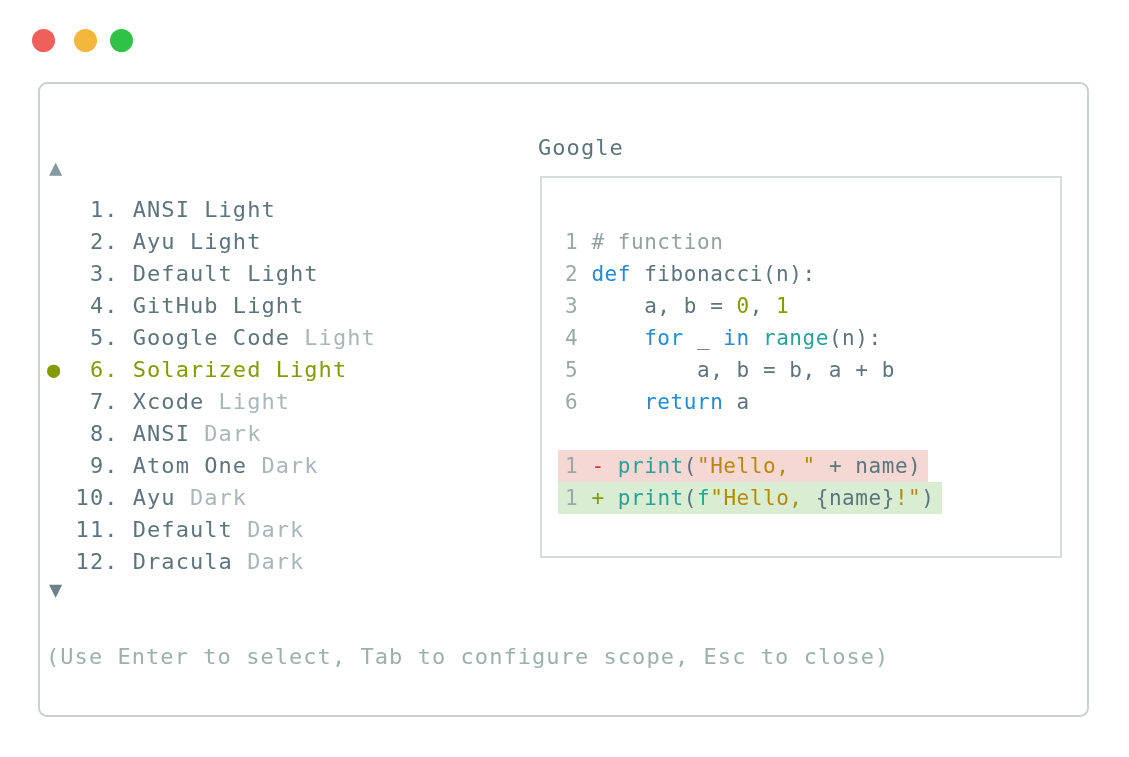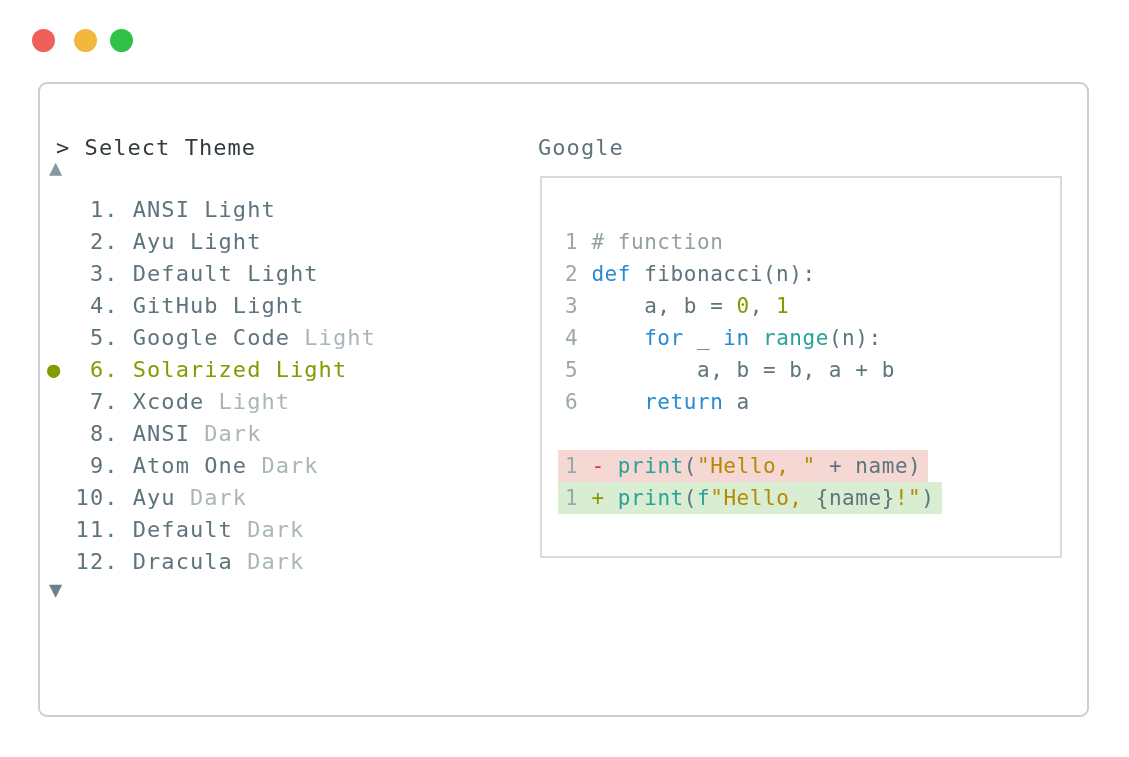--- a/index.html
+++ b/index.html
@@ -43,28 +43,28 @@
 <div class="stage">
 
   <div class="traffic">
     <span class="tl t0" style="background-color: rgb(240, 96, 90);"></span>
     <span class="tl t1" style="background-color: rgb(242, 183, 60);"></span>
     <span class="tl t2" style="background-color: rgb(47, 194, 71);"></span>
   </div>
 
   <div class="panel" style="border-color: rgb(201, 207, 210);"></div>
 
-  <div class="prompt mono" style="color: rgb(49, 59, 63);">&gt; Select Theme</div>
 
   <div class="preview-label mono" style="color: rgb(94, 116, 125);">Google</div>
 
   <div class="arrow-up mono" style="color: rgb(133, 153, 161);">▲</div>
 
   <div class="theme-list mono" id="theme-list"><div class="theme-row"><span style="color: rgb(133, 153, 0);">  </span><span style="color: rgb(94, 116, 125);"> 1. </span><span style="color: rgb(94, 116, 125);">ANSI</span><span style="color: rgb(94, 116, 125);"> </span><span style="color: rgb(94, 116, 125);">Light</span></div><div class="theme-row"><span style="color: rgb(133, 153, 0);">  </span><span style="color: rgb(94, 116, 125);"> 2. </span><span style="color: rgb(94, 116, 125);">Ayu</span><span style="color: rgb(94, 116, 125);"> </span><span style="color: rgb(94, 116, 125);">Light</span></div><div class="theme-row"><span style="color: rgb(133, 153, 0);">  </span><span style="color: rgb(94, 116, 125);"> 3. </span><span style="color: rgb(94, 116, 125);">Default</span><span style="color: rgb(94, 116, 125);"> </span><span style="color: rgb(94, 116, 125);">Light</span></div><div class="theme-row"><span style="color: rgb(133, 153, 0);">  </span><span style="color: rgb(94, 116, 125);"> 4. </span><span style="color: rgb(94, 116, 125);">GitHub</span><span style="color: rgb(94, 116, 125);"> </span><span style="color: rgb(94, 116, 125);">Light</span></div><div class="theme-row"><span style="color: rgb(133, 153, 0);">  </span><span style="color: rgb(94, 116, 125);"> 5. </span><span style="color: rgb(94, 116, 125);">Google Code</span><span style="color: rgb(94, 116, 125);"> </span><span style="color: rgb(169, 182, 186);">Light</span></div><div class="theme-row"><span style="color: rgb(133, 153, 0);">● </span><span style="color: rgb(133, 153, 0);"> 6. </span><span style="color: rgb(133, 153, 0);">Solarized</span><span style="color: rgb(133, 153, 0);"> </span><span style="color: rgb(133, 153, 0);">Light</span></div><div class="theme-row"><span style="color: rgb(133, 153, 0);">  </span><span style="color: rgb(94, 116, 125);"> 7. </span><span style="color: rgb(94, 116, 125);">Xcode</span><span style="color: rgb(94, 116, 125);"> </span><span style="color: rgb(169, 182, 186);">Light</span></div><div class="theme-row"><span style="color: rgb(133, 153, 0);">  </span><span style="color: rgb(94, 116, 125);"> 8. </span><span style="color: rgb(94, 116, 125);">ANSI</span><span style="color: rgb(94, 116, 125);"> </span><span style="color: rgb(169, 182, 186);">Dark</span></div><div class="theme-row"><span style="color: rgb(133, 153, 0);">  </span><span style="color: rgb(94, 116, 125);"> 9. </span><span style="color: rgb(94, 116, 125);">Atom One</span><span style="color: rgb(94, 116, 125);"> </span><span style="color: rgb(169, 182, 186);">Dark</span></div><div class="theme-row"><span style="color: rgb(133, 153, 0);">  </span><span style="color: rgb(94, 116, 125);">10. </span><span style="color: rgb(94, 116, 125);">Ayu</span><span style="color: rgb(94, 116, 125);"> </span><span style="color: rgb(169, 182, 186);">Dark</span></div><div class="theme-row"><span style="color: rgb(133, 153, 0);">  </span><span style="color: rgb(94, 116, 125);">11. </span><span style="color: rgb(94, 116, 125);">Default</span><span style="color: rgb(94, 116, 125);"> </span><span style="color: rgb(169, 182, 186);">Dark</span></div><div class="theme-row"><span style="color: rgb(133, 153, 0);">  </span><span style="color: rgb(94, 116, 125);">12. </span><span style="color: rgb(94, 116, 125);">Dracula</span><span style="color: rgb(94, 116, 125);"> </span><span style="color: rgb(169, 182, 186);">Dark</span></div></div>
 
   <div class="arrow-down mono" style="color: rgb(107, 130, 140);">▼</div>
 
   <div class="preview-box" style="border-color: rgb(215, 219, 221);">
     <div class="code mono" id="code-area"><div class="code-line"><span style="color: rgb(154, 168, 172);">1 </span><span style="color: rgb(147, 161, 161);"># function</span></div><div class="code-line"><span style="color: rgb(154, 168, 172);">2 </span><span style="color: rgb(38, 139, 210);">def</span><span style="color: rgb(94, 116, 125);"> fibonacci(n):</span></div><div class="code-line"><span style="color: rgb(154, 168, 172);">3 </span><span style="color: rgb(94, 116, 125);">    a, b = </span><span style="color: rgb(133, 153, 0);">0</span><span style="color: rgb(94, 116, 125);">, </span><span style="color: rgb(133, 153, 0);">1</span></div><div class="code-line"><span style="color: rgb(154, 168, 172);">4 </span><span style="color: rgb(94, 116, 125);">    </span><span style="color: rgb(38, 139, 210);">for</span><span style="color: rgb(94, 116, 125);"> _ </span><span style="color: rgb(38, 139, 210);">in</span><span style="color: rgb(94, 116, 125);"> </span><span style="color: rgb(42, 161, 152);">range</span><span style="color: rgb(94, 116, 125);">(n):</span></div><div class="code-line"><span style="color: rgb(154, 168, 172);">5 </span><span style="color: rgb(94, 116, 125);">        a, b = b, a + b</span></div><div class="code-line"><span style="color: rgb(154, 168, 172);">6 </span><span style="color: rgb(94, 116, 125);">    </span><span style="color: rgb(38, 139, 210);">return</span><span style="color: rgb(94, 116, 125);"> a</span></div><div class="code-line">&nbsp;</div><div class="code-line"><span class="diff-bg" style="background-color: rgb(245, 216, 211);"><span style="color: rgb(154, 168, 172);">1</span><span style="color: rgb(94, 116, 125);"> </span><span style="color: rgb(220, 50, 47);">-</span><span style="color: rgb(94, 116, 125);"> </span><span style="color: rgb(42, 161, 152);">print</span><span style="color: rgb(94, 116, 125);">(</span><span style="color: rgb(181, 137, 0);">"Hello, "</span><span style="color: rgb(94, 116, 125);"> + name)</span></span></div><div class="code-line"><span class="diff-bg" style="background-color: rgb(217, 237, 210);"><span style="color: rgb(154, 168, 172);">1</span><span style="color: rgb(94, 116, 125);"> </span><span style="color: rgb(133, 153, 0);">+</span><span style="color: rgb(94, 116, 125);"> </span><span style="color: rgb(42, 161, 152);">print</span><span style="color: rgb(94, 116, 125);">(</span><span style="color: rgb(42, 161, 152);">f</span><span style="color: rgb(181, 137, 0);">"Hello, </span><span style="color: rgb(94, 116, 125);">{name}</span><span style="color: rgb(181, 137, 0);">!"</span><span style="color: rgb(94, 116, 125);">)</span></span></div></div>
   </div>
 
+  <div class="hint mono" style="color: rgb(156, 176, 173);">(Use Enter to select, Tab to configure scope, Esc to close)</div>
 
 </div>
 
 </body></html>

